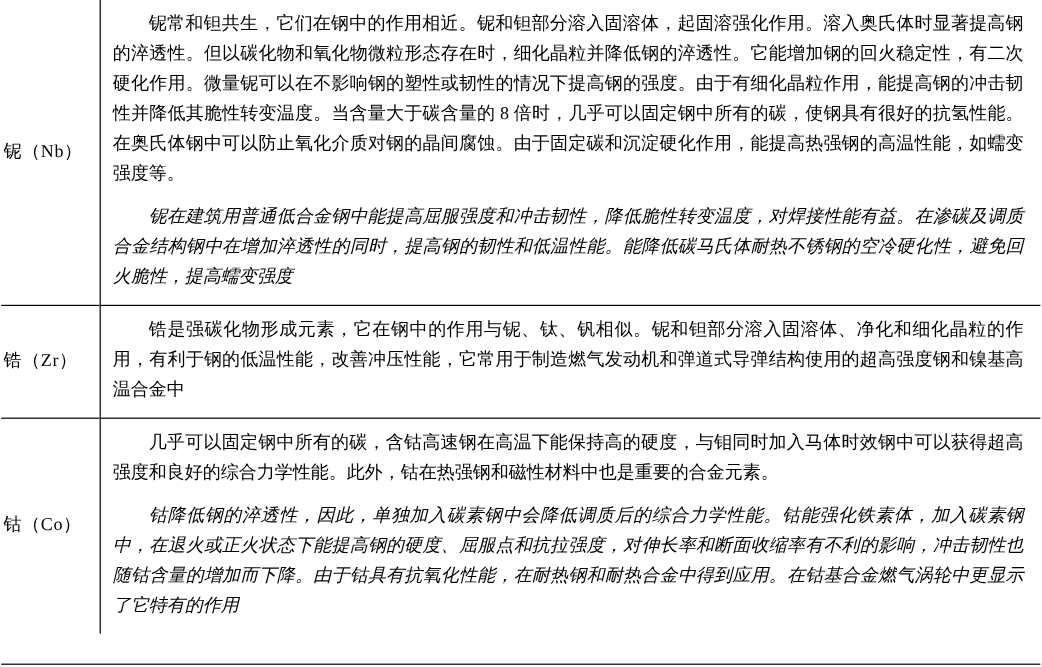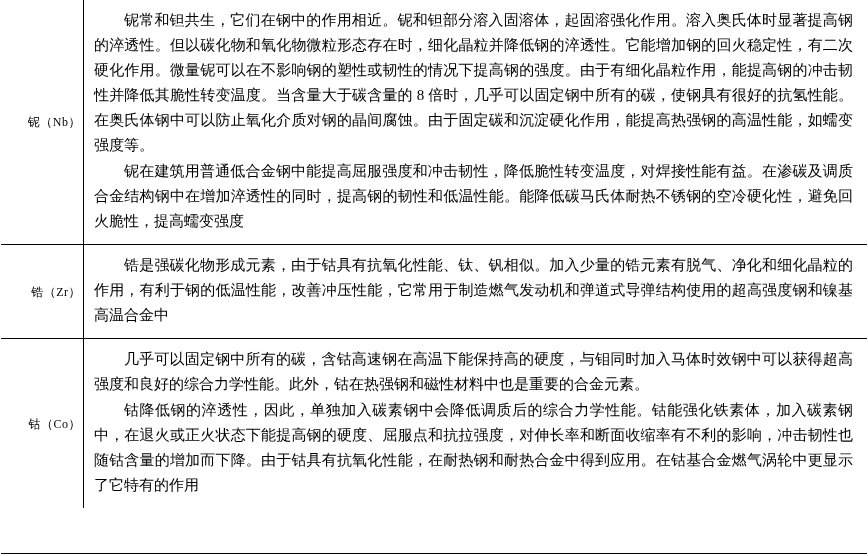--- a/index.html
+++ b/index.html
@@ -23,23 +23,23 @@
     width: 866px;
     margin: 0 1px;
     border-collapse: collapse;
     table-layout: fixed;
   }
   table.elem-table tr.row {
     vertical-align: middle;
   }
   td.label-cell {
     width: 78px;
-    text-align: right;
+    text-align: left;
     vertical-align: middle;
-    font-size: 12px;
+    font-size: 15px;
     line-height: 1.5;
     padding: 0 2px;
     border-right: 1px solid #000000;
     letter-spacing: 0.5px;
     white-space: nowrap;
   }
   td.content-cell {
     padding: 8px 14px 10px 10px;
     vertical-align: top;
   }
@@ -48,21 +48,22 @@
   }
   p.para {
     margin: 0;
     font-size: 15px;
     line-height: 25px;
     text-align: justify;
     text-justify: inter-ideograph;
     text-indent: 2em;
   }
   p.para + p.para {
-    margin-top: 1px;
+    margin-top: 11px;
+    font-style: italic;
   }
   .bottom-rule {
     position: absolute;
     left: 1px;
     right: 1px;
     bottom: 2px;
     border-top: 1px solid #000000;
   }
 </style>
 </head>
@@ -75,21 +76,21 @@
       <tr class="row">
         <td class="label-cell">铌（Nb）</td>
         <td class="content-cell">
           <p class="para">铌常和钽共生，它们在钢中的作用相近。铌和钽部分溶入固溶体，起固溶强化作用。溶入奥氏体时显著提高钢的淬透性。但以碳化物和氧化物微粒形态存在时，细化晶粒并降低钢的淬透性。它能增加钢的回火稳定性，有二次硬化作用。微量铌可以在不影响钢的塑性或韧性的情况下提高钢的强度。由于有细化晶粒作用，能提高钢的冲击韧性并降低其脆性转变温度。当含量大于碳含量的 8 倍时，几乎可以固定钢中所有的碳，使钢具有很好的抗氢性能。在奥氏体钢中可以防止氧化介质对钢的晶间腐蚀。由于固定碳和沉淀硬化作用，能提高热强钢的高温性能，如蠕变强度等。</p>
           <p class="para">铌在建筑用普通低合金钢中能提高屈服强度和冲击韧性，降低脆性转变温度，对焊接性能有益。在渗碳及调质合金结构钢中在增加淬透性的同时，提高钢的韧性和低温性能。能降低碳马氏体耐热不锈钢的空冷硬化性，避免回火脆性，提高蠕变强度</p>
         </td>
       </tr>
       <tr class="row row-sep">
         <td class="label-cell">锆（Zr）</td>
         <td class="content-cell">
-          <p class="para">锆是强碳化物形成元素，由于钴具有抗氧化性能、钛、钒相似。加入少量的锆元素有脱气、净化和细化晶粒的作用，有利于钢的低温性能，改善冲压性能，它常用于制造燃气发动机和弹道式导弹结构使用的超高强度钢和镍基高温合金中</p>
+          <p class="para">锆是强碳化物形成元素，它在钢中的作用与铌、钛、钒相似。铌和钽部分溶入固溶体、净化和细化晶粒的作用，有利于钢的低温性能，改善冲压性能，它常用于制造燃气发动机和弹道式导弹结构使用的超高强度钢和镍基高温合金中</p>
         </td>
       </tr>
       <tr class="row row-sep">
         <td class="label-cell">钴（Co）</td>
         <td class="content-cell">
           <p class="para">几乎可以固定钢中所有的碳，含钴高速钢在高温下能保持高的硬度，与钼同时加入马体时效钢中可以获得超高强度和良好的综合力学性能。此外，钴在热强钢和磁性材料中也是重要的合金元素。</p>
           <p class="para">钴降低钢的淬透性，因此，单独加入碳素钢中会降低调质后的综合力学性能。钴能强化铁素体，加入碳素钢中，在退火或正火状态下能提高钢的硬度、屈服点和抗拉强度，对伸长率和断面收缩率有不利的影响，冲击韧性也随钴含量的增加而下降。由于钴具有抗氧化性能，在耐热钢和耐热合金中得到应用。在钴基合金燃气涡轮中更显示了它特有的作用</p>
         </td>
       </tr>
     </tbody>

